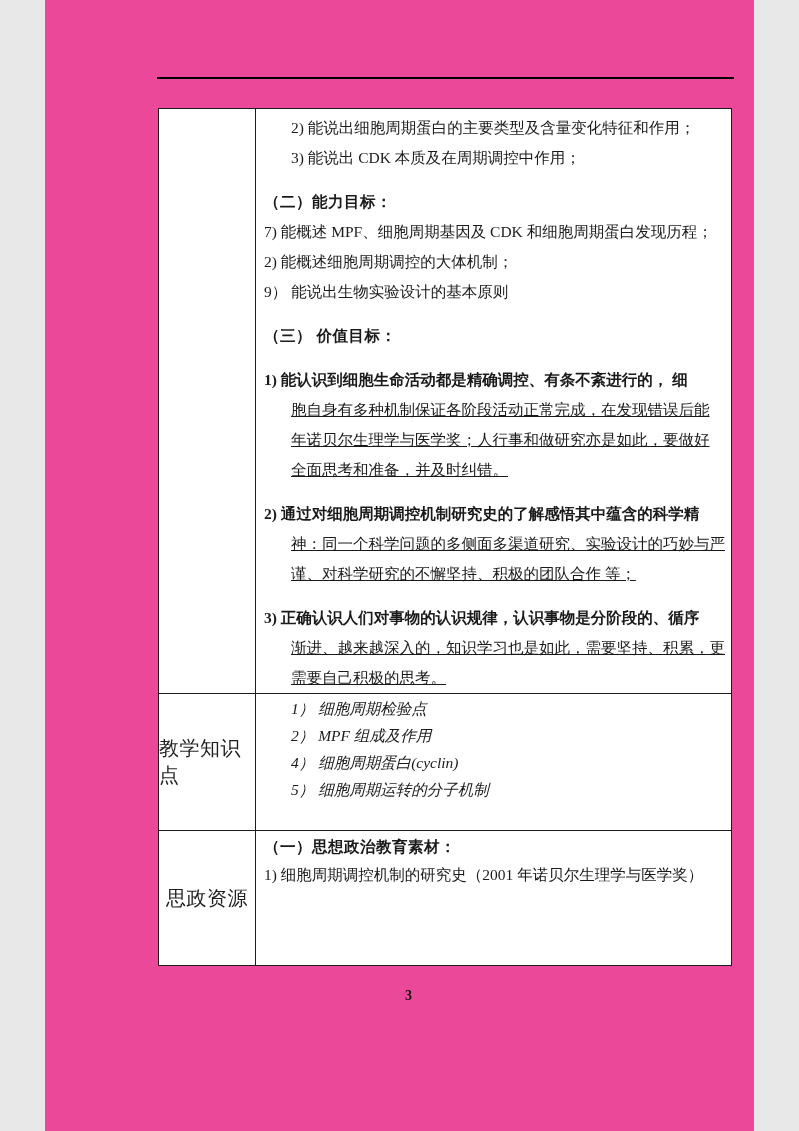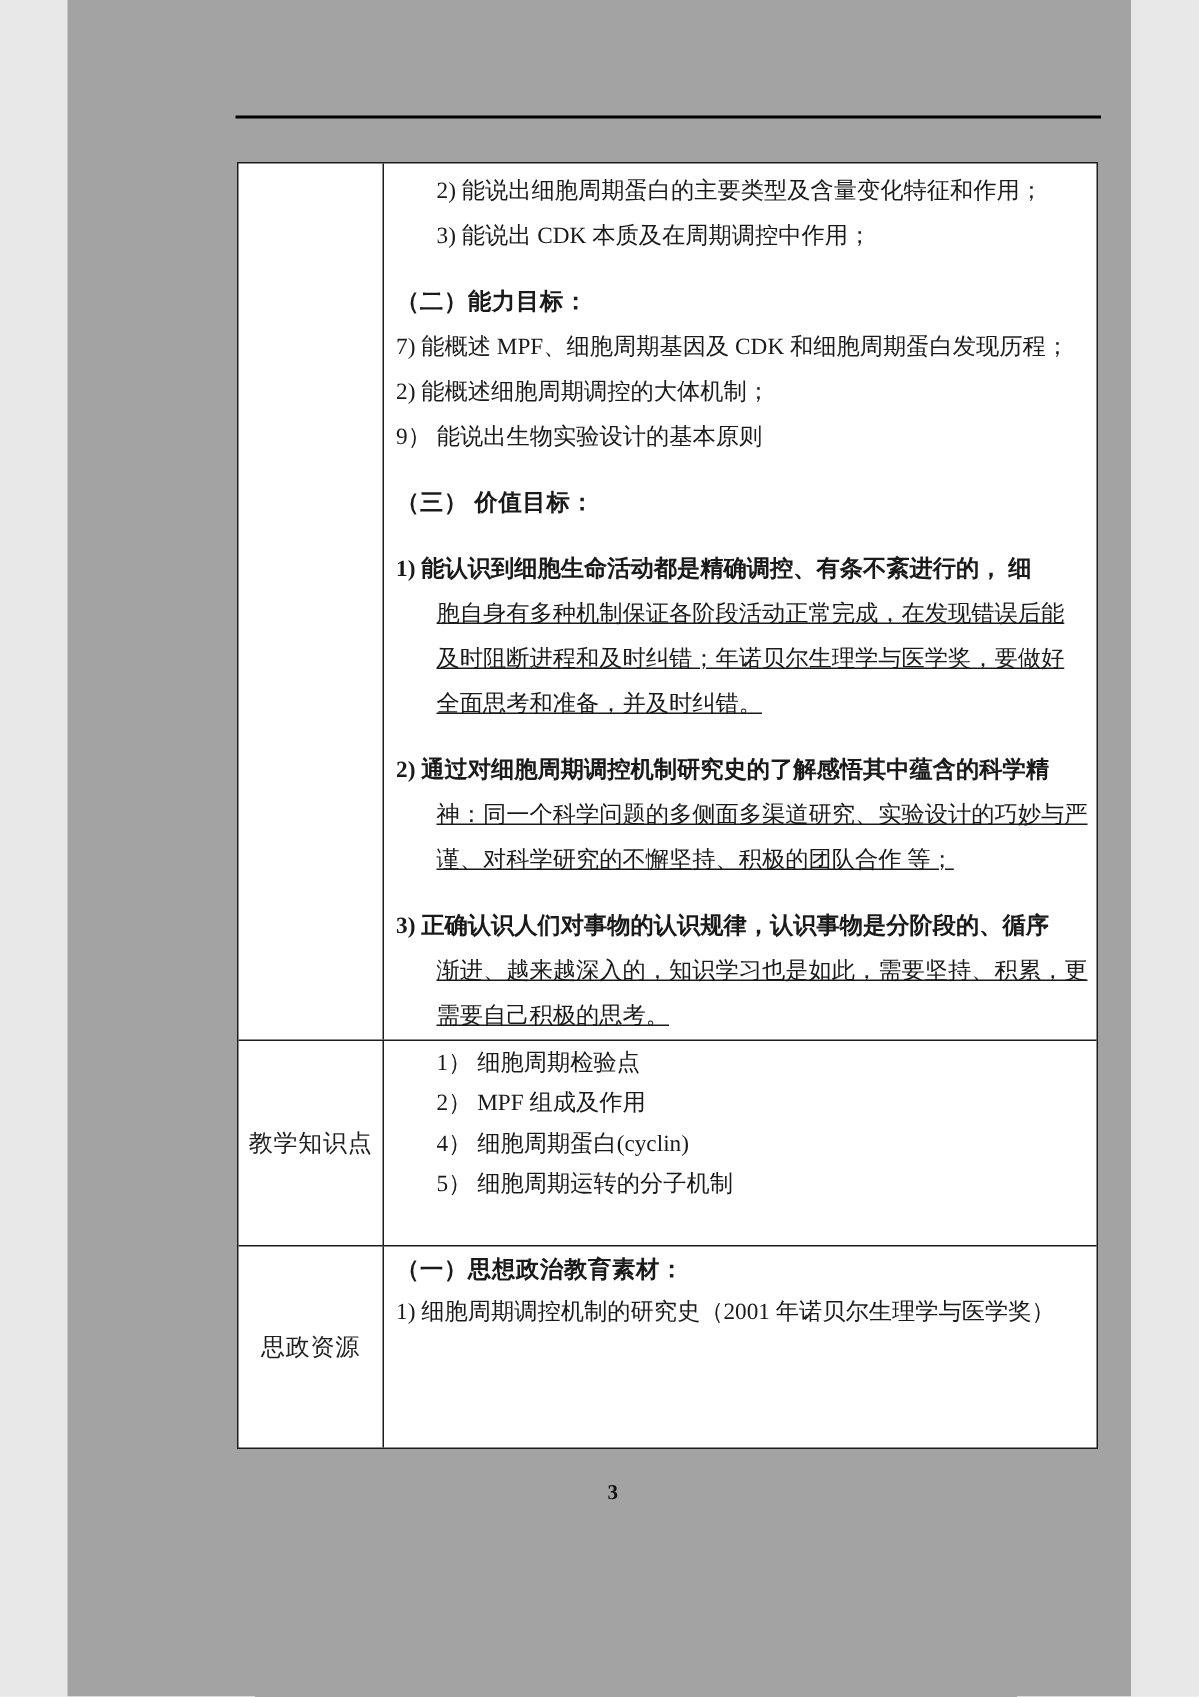--- a/index.html
+++ b/index.html
@@ -1,17 +1,17 @@
 <!DOCTYPE html>
 <html><head>
 <meta charset="utf-8">
 <style>
   html,body { margin:0; padding:0; background:#e8e8e8; }
   .page {
-    position:relative; width:709px; height:1131px; background:#a3a3a3;
+    position:relative; width:709px; height:1131px; background:#ec4899;
     font-family:"Liberation Serif","DejaVu Serif",serif; color:#1a1a1a;
     overflow:hidden; margin:0 auto;
   }
   .header-rule {
     position:absolute; left:112px; top:77px; width:577px; height:2px;
     background:#000000;
   }
   .doc-table {
     position:absolute; left:113px; top:108px; width:574px;
     border:1.5px solid #1c1c1c; box-sizing:border-box; background:#ffffff;
@@ -19,33 +19,33 @@
   .t-row { display:flex; box-sizing:border-box; border-bottom:1.5px solid #1c1c1c; }
   .t-row:last-child { border-bottom:none; }
   .row1 { height:585px; }
   .row2 { height:137px; }
   .row3 { height:134px; }
   .label-cell {
     flex:0 0 97px; width:97px; box-sizing:border-box;
     border-right:1.5px solid #1c1c1c;
     display:flex; align-items:center; justify-content:center;
     font-family:Liberation Serif, serif;
-    font-size:16px; letter-spacing:0.5px; color:#1f1f1f;
+    font-size:20px; letter-spacing:0.5px; color:#1f1f1f;
   }
   .content-cell {
     flex:1 1 auto; box-sizing:border-box; overflow:hidden;
     padding:4px 6px 0 8px; font-size:15.5px;
   }
   .ln { line-height:30px; white-space:pre; }
   .sub  { padding-left:27px; }
   .cont { padding-left:27px;text-decoration:underline; }
   .head { font-weight:bold; margin-top:14px; letter-spacing:0.5px; }
   .item-gap { margin-top:14px;font-weight:bold; }
   .row2 .content-cell { padding-top:1px; }
-  .row2 .ln { line-height:27px; padding-left:27px; }
+  .row2 .ln { line-height:27px; padding-left:27px;font-style:italic; }
   .row3 .content-cell { padding-top:2px; }
   .row3 .ln { line-height:28px; }
   .page-number {
     position:absolute; top:988px; left:0; right:0; text-align:center;
     padding-left:18px; font-size:14px; font-weight:bold; color:#111;
   }
 </style>
 </head>
 <body>
 
@@ -70,21 +70,21 @@
           <div class="ln item">2) 能概述细胞周期调控的大体机制；</div>
 
           <div class="ln item">9） 能说出生物实验设计的基本原则</div>
 
           <div class="ln head">（三） 价值目标：</div>
 
           <div class="ln item-gap">1) 能认识到细胞生命活动都是精确调控、有条不紊进行的， 细</div>
 
           <div class="ln cont">胞自身有多种机制保证各阶段活动正常完成，在发现错误后能</div>
 
-          <div class="ln cont">及时阻断进程和及时纠错；年诺贝尔生理学与医学奖，要做好</div>
+          <div class="ln cont">年诺贝尔生理学与医学奖；人行事和做研究亦是如此，要做好</div>
 
           <div class="ln cont">全面思考和准备，并及时纠错。</div>
 
           <div class="ln item-gap">2) 通过对细胞周期调控机制研究史的了解感悟其中蕴含的科学精</div>
 
           <div class="ln cont">神：同一个科学问题的多侧面多渠道研究、实验设计的巧妙与严</div>
 
           <div class="ln cont">谨、对科学研究的不懈坚持、积极的团队合作 等；</div>
 
           <div class="ln item-gap">3) 正确认识人们对事物的认识规律，认识事物是分阶段的、循序</div>

